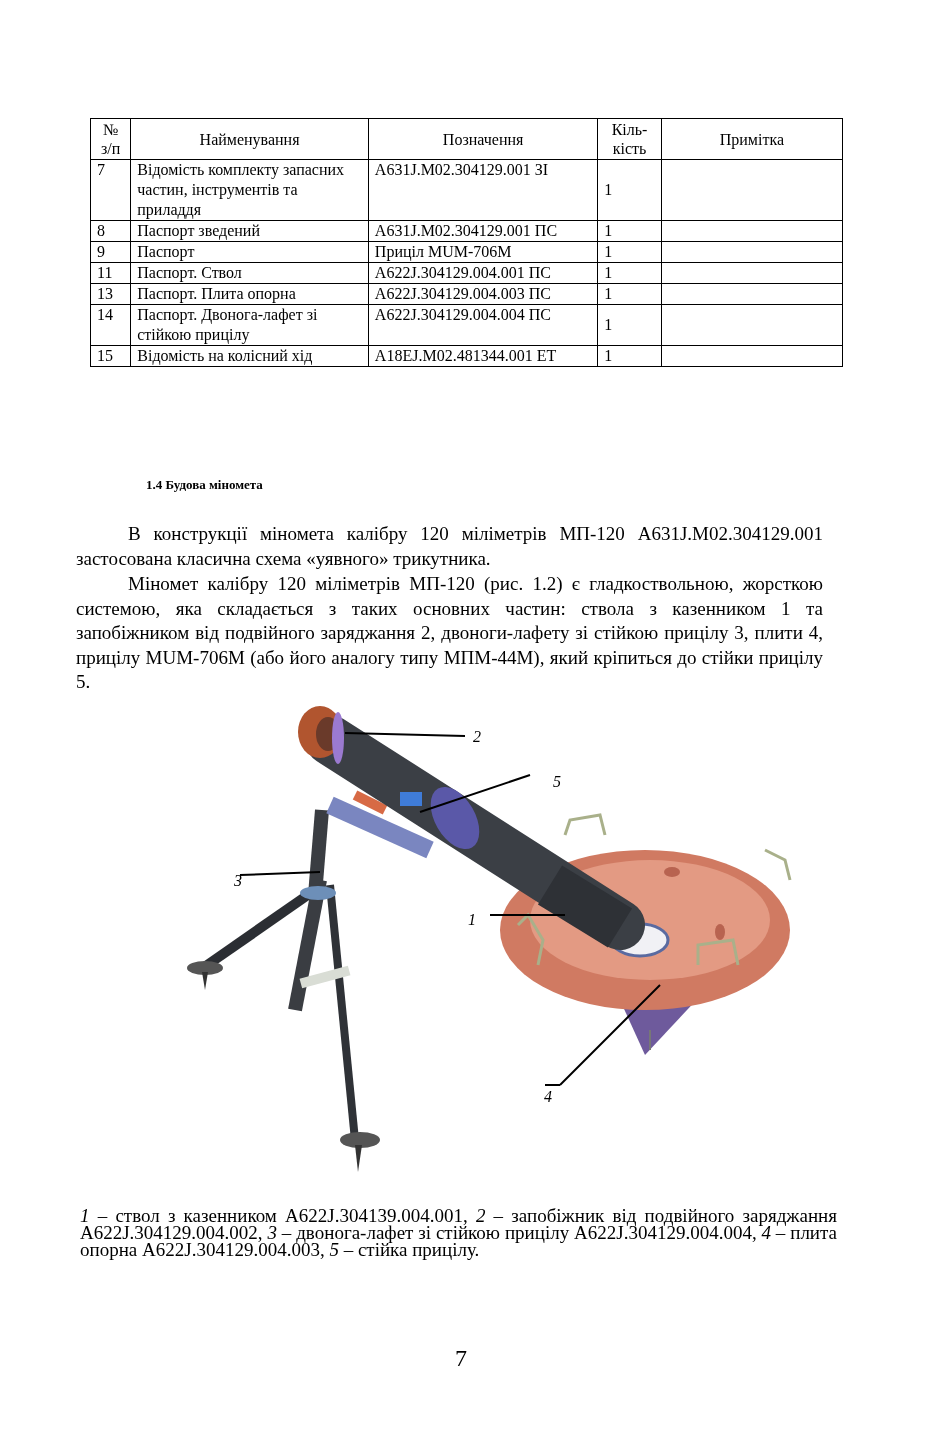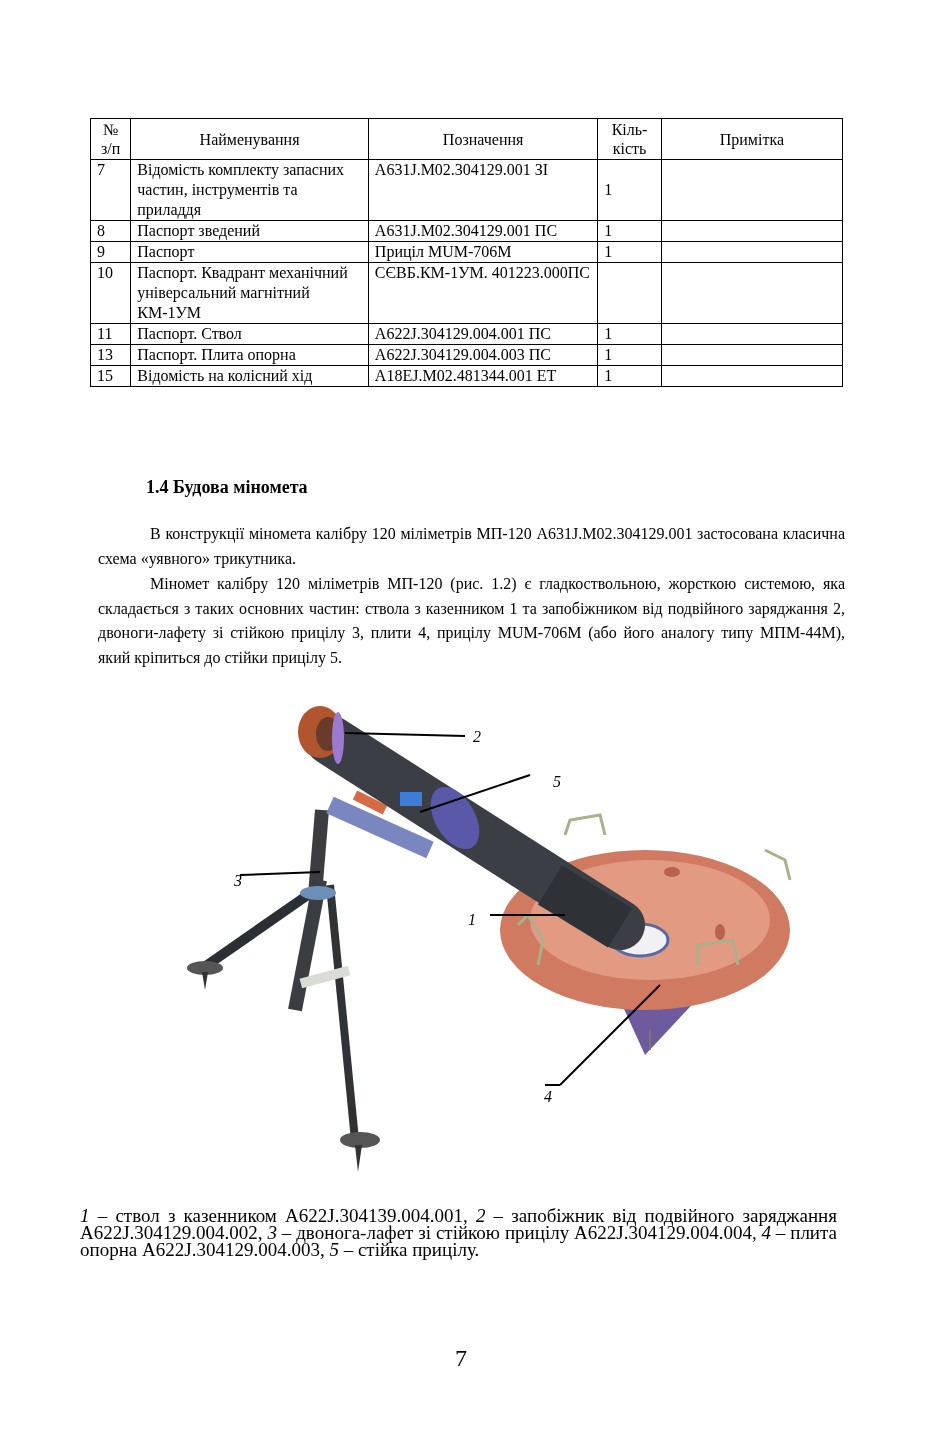--- a/index.html
+++ b/index.html
@@ -11,22 +11,22 @@
                border-collapse: collapse; font-size: 16px; line-height: 20px; }
   table.spec th, table.spec td { border: 1.5px solid #000; padding: 0 6px; vertical-align: top; font-weight: normal; }
   table.spec th { text-align: center; vertical-align: middle; height: 40px; line-height: 19px; }
   table.spec td.qty { vertical-align: middle; }
   table.spec tr.r1 td { height: 20px; }
   table.spec tr.r2 td { height: 40px; }
   table.spec tr.r3 td { height: 60px; }
   col.c-num { width: 40px; } col.c-name { width: 236px; } col.c-code { width: 228px; }
   col.c-qty { width: 63px; } col.c-note { width: 180px; }
 
-  .section-title { position: absolute; left: 146px; top: 477px; font-size: 18px; font-weight: bold; }
-  .para { position: absolute; left: 98px; width: 747px; font-size: 16px; line-height: 24.5px; text-align: justify; }
+  .section-title { position: absolute; left: 146px; top: 477px; font-size: 13px; font-weight: bold; }
+  .para { position: absolute; left: 76px; width: 747px; font-size: 19px; line-height: 24.5px; text-align: justify; }
   .para .indent { display: inline-block; width: 52px; }
   #p1 { top: 522px; }
   #p2 { top: 572px; }
 
   .figure { position: absolute; left: 150px; top: 700px; width: 700px; height: 480px; }
   .fig-caption { position: absolute; left: 100px; top: 1180px; font-size: 19px; }
   .fig-legend { position: absolute; left: 80px; top: 1207px; width: 757px; font-size: 19px; line-height: 17px; text-align: justify; }
   .fig-legend i { font-style: italic; }
   .page-number { position: absolute; left: 455px; top: 1345px; font-size: 24px; }
   .callout { font-family: "Liberation Serif", serif; font-style: italic; font-size: 16px; }
@@ -74,38 +74,38 @@
         <td class="qty">1</td>
         <td></td>
       </tr>
       <tr class="r1">
         <td>9</td>
         <td>Паспорт</td>
         <td>Приціл MUM-706M</td>
         <td class="qty">1</td>
         <td></td>
       </tr>
-      <tr class="r3">
-        <td>10</td>
-        <td>Паспорт. Квадрант механічний універсальний магнітний  КМ-1УМ</td>
-        <td>СЄВБ.КМ-1УМ. 401223.000ПС</td>
-        <td class="qty"></td>
-        <td></td>
-      </tr>
       <tr class="r1">
         <td>11</td>
         <td>Паспорт. Ствол</td>
         <td>А622J.304129.004.001 ПС</td>
         <td class="qty">1</td>
         <td></td>
       </tr>
       <tr class="r1">
         <td>13</td>
         <td>Паспорт. Плита опорна</td>
         <td>А622J.304129.004.003 ПС</td>
+        <td class="qty">1</td>
+        <td></td>
+      </tr>
+      <tr class="r2">
+        <td>14</td>
+        <td>Паспорт. Двонога-лафет зі стійкою прицілу</td>
+        <td>А622J.304129.004.004 ПС</td>
         <td class="qty">1</td>
         <td></td>
       </tr>
       <tr class="r1">
         <td>15</td>
         <td>Відомість на колісний хід</td>
         <td>А18ЕJ.М02.481344.001 ЕТ</td>
         <td class="qty">1</td>
         <td></td>
       </tr>

